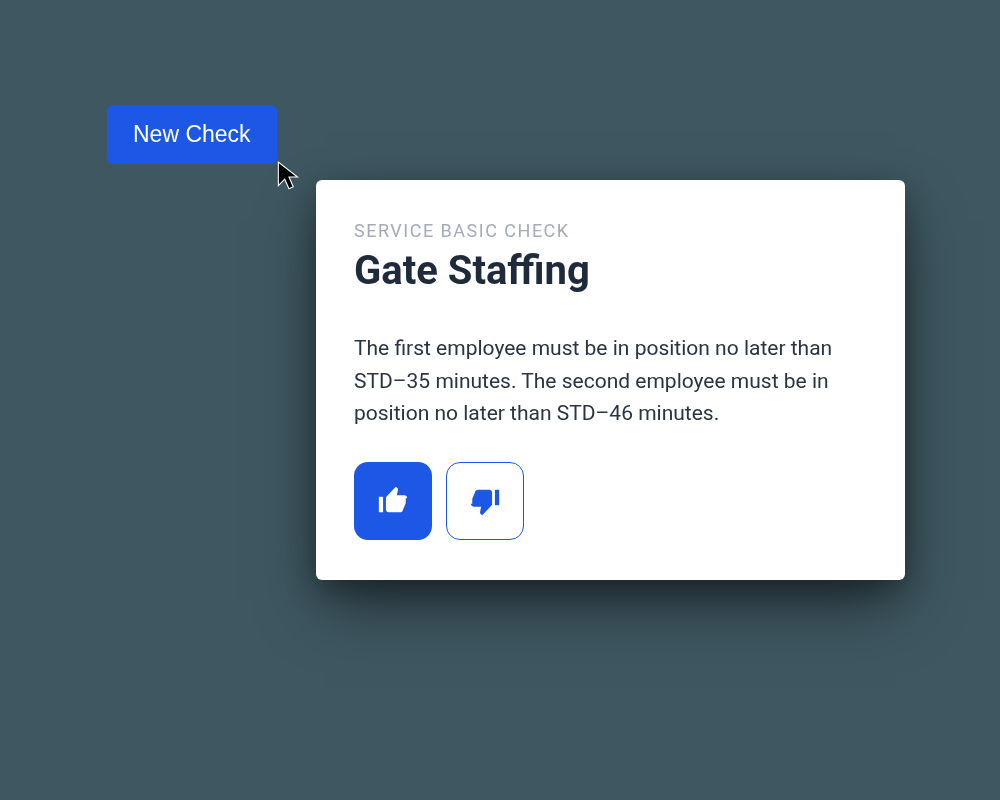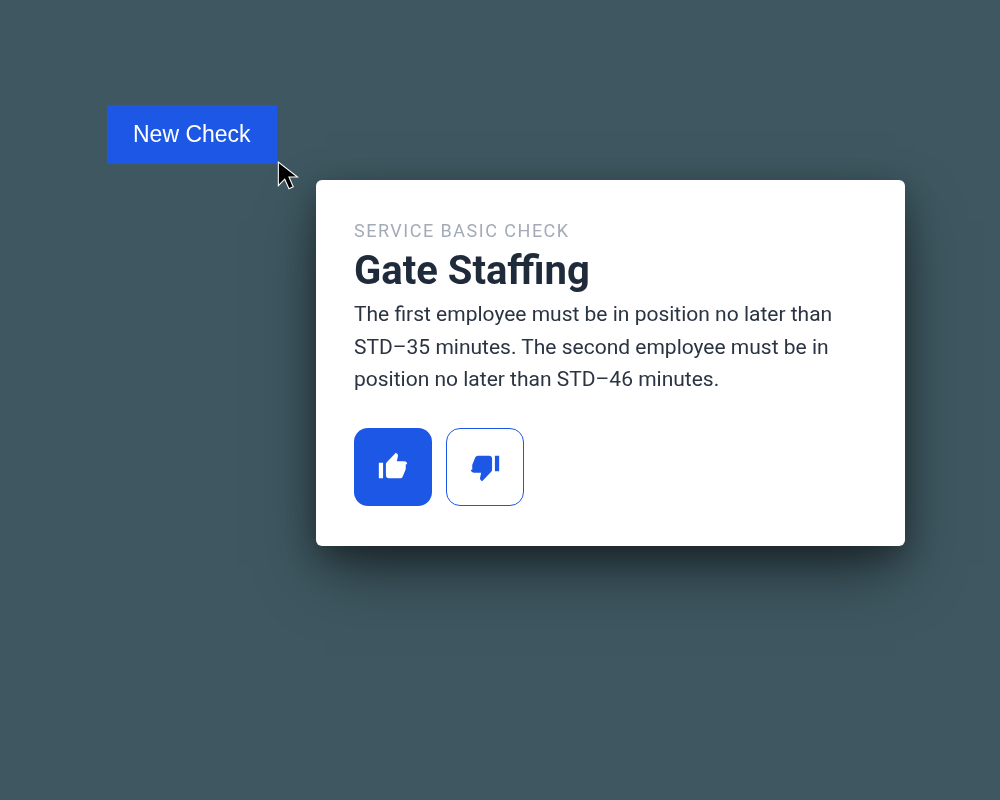--- a/index.html
+++ b/index.html
@@ -20,21 +20,21 @@
     .new-check-button {
       position: absolute;
       top: 105px;
       left: 107px;
       background: #1c57e6;
       color: #ffffff;
       border: none;
       padding: 16px 26px;
       font-size: 23px;
       font-weight: 400;
-      border-radius: 0;
+      border-radius: 6px;
       cursor: pointer;
     }
 
     .cursor {
       position: absolute;
       top: 160px;
       left: 276px;
       width: 26px;
       height: 32px;
       z-index: 10;
@@ -57,21 +57,21 @@
       letter-spacing: 1.5px;
       color: #a3abb8;
       font-weight: 400;
       margin-bottom: 6px;
     }
 
     .card-title {
       font-size: 40px;
       font-weight: 700;
       color: #1f2a3a;
-      margin-bottom: 4px;
+      margin-bottom: 38px;
     }
 
     .card-description {
       font-size: 21px;
       line-height: 1.55;
       color: #2a3442;
       margin-bottom: 32px;
     }
 
     .actions {

